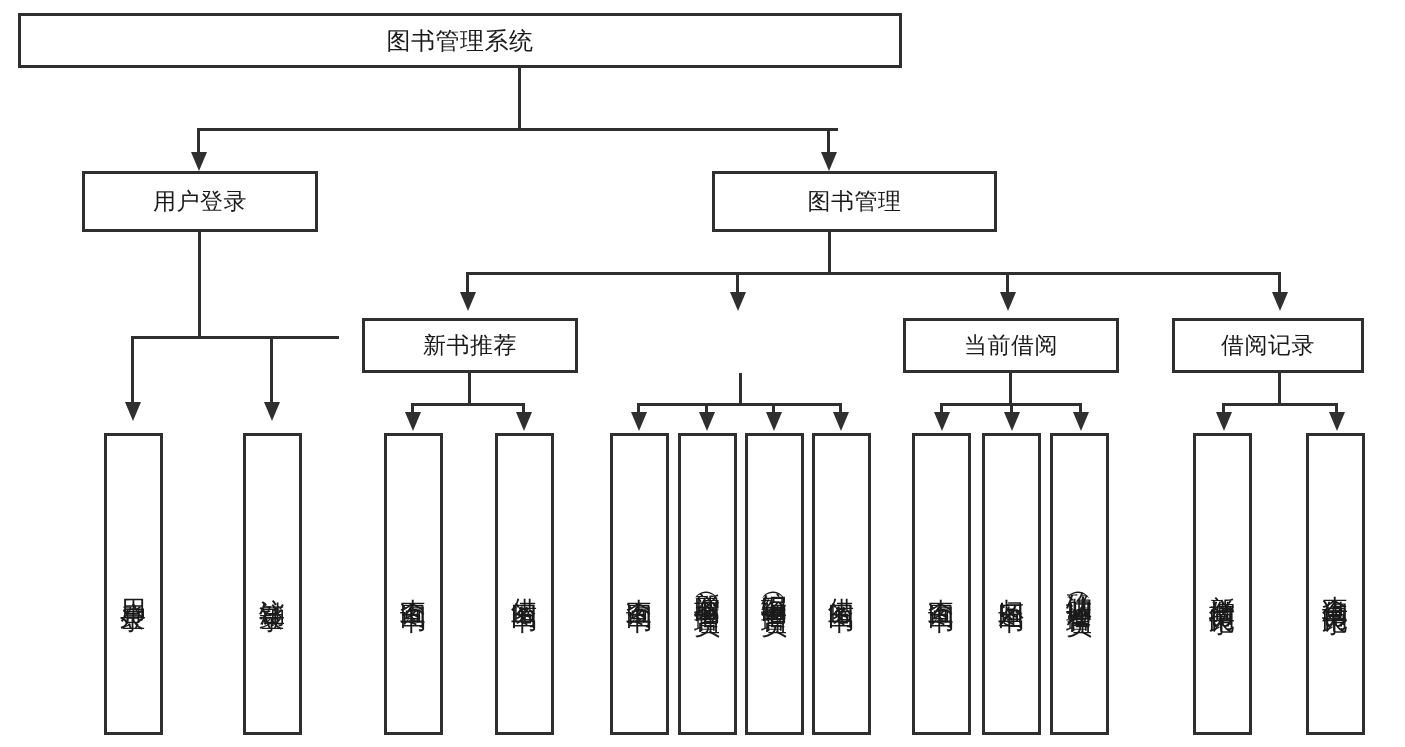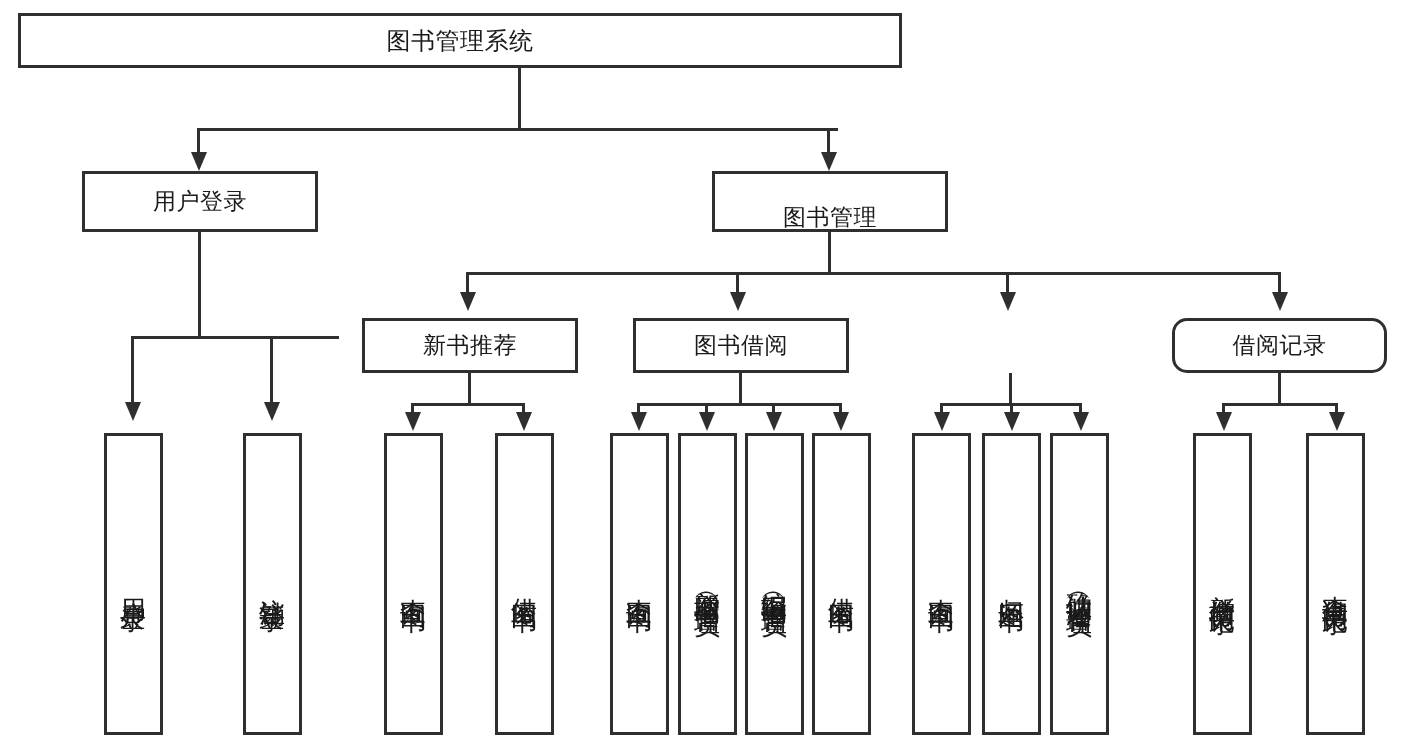--- a/index.html
+++ b/index.html
@@ -92,21 +92,21 @@
   <div class="seg hline" style="left:197px; top:128px; width:641px;"></div>
   <div class="seg vline" style="left:197px; top:128px; height:27px;"></div>
   <div class="arrow" style="left:191px; top:152px;"></div>
   <div class="seg vline" style="left:827px; top:128px; height:27px;"></div>
   <div class="arrow" style="left:821px; top:152px;"></div>
 
   <div class="node horiz" id="n-user-login" style="left:82px; top:171px; width:236px; height:61px;">
     <span class="node-label">用户登录</span>
   </div>
 
-  <div class="node horiz" id="n-book-manage" style="left:712px; top:171px; width:236px; height:61px;align-items:flex-end;">
+  <div class="node horiz" id="n-book-manage" style="left:712px; top:171px; width:285px; height:61px;">
     <span class="node-label">图书管理</span>
   </div>
 
   <div class="seg vline" style="left:198px; top:232px; height:107px;"></div>
   <div class="seg hline" style="left:131px; top:336px; width:208px;"></div>
   <div class="seg vline" style="left:131px; top:336px; height:68px;"></div>
   <div class="arrow" style="left:125px; top:402px;"></div>
   <div class="seg vline" style="left:270px; top:336px; height:68px;"></div>
   <div class="arrow" style="left:264px; top:402px;"></div>
 
@@ -117,24 +117,24 @@
   <div class="seg vline" style="left:736px; top:272px; height:23px;"></div>
   <div class="arrow" style="left:730px; top:292px;"></div>
   <div class="seg vline" style="left:1006px; top:272px; height:23px;"></div>
   <div class="arrow" style="left:1000px; top:292px;"></div>
   <div class="seg vline" style="left:1278px; top:272px; height:23px;"></div>
   <div class="arrow" style="left:1272px; top:292px;"></div>
 
   <div class="node horiz" id="n-new-book-rec" style="left:362px; top:318px; width:216px; height:55px;">
     <span class="node-label">新书推荐</span>
   </div>
-  <div class="node horiz" id="n-book-borrow" style="left:633px; top:318px; width:216px; height:55px;">
-    <span class="node-label">图书借阅</span>
-  </div>
-  <div class="node horiz" id="n-borrow-record" style="left:1172px; top:318px; width:215px; height:55px;border-radius:15px;">
+  <div class="node horiz" id="n-current-borrow" style="left:903px; top:318px; width:216px; height:55px;">
+    <span class="node-label">当前借阅</span>
+  </div>
+  <div class="node horiz" id="n-borrow-record" style="left:1172px; top:318px; width:192px; height:55px;">
     <span class="node-label">借阅记录</span>
   </div>
 
   <div class="seg vline" style="left:468px; top:373px; height:33px;"></div>
   <div class="seg hline" style="left:411px; top:403px; width:114px;"></div>
   <div class="seg vline" style="left:411px; top:403px; height:12px;"></div>
   <div class="arrow" style="left:405px; top:412px;"></div>
   <div class="seg vline" style="left:522px; top:403px; height:12px;"></div>
   <div class="arrow" style="left:516px; top:412px;"></div>
 

